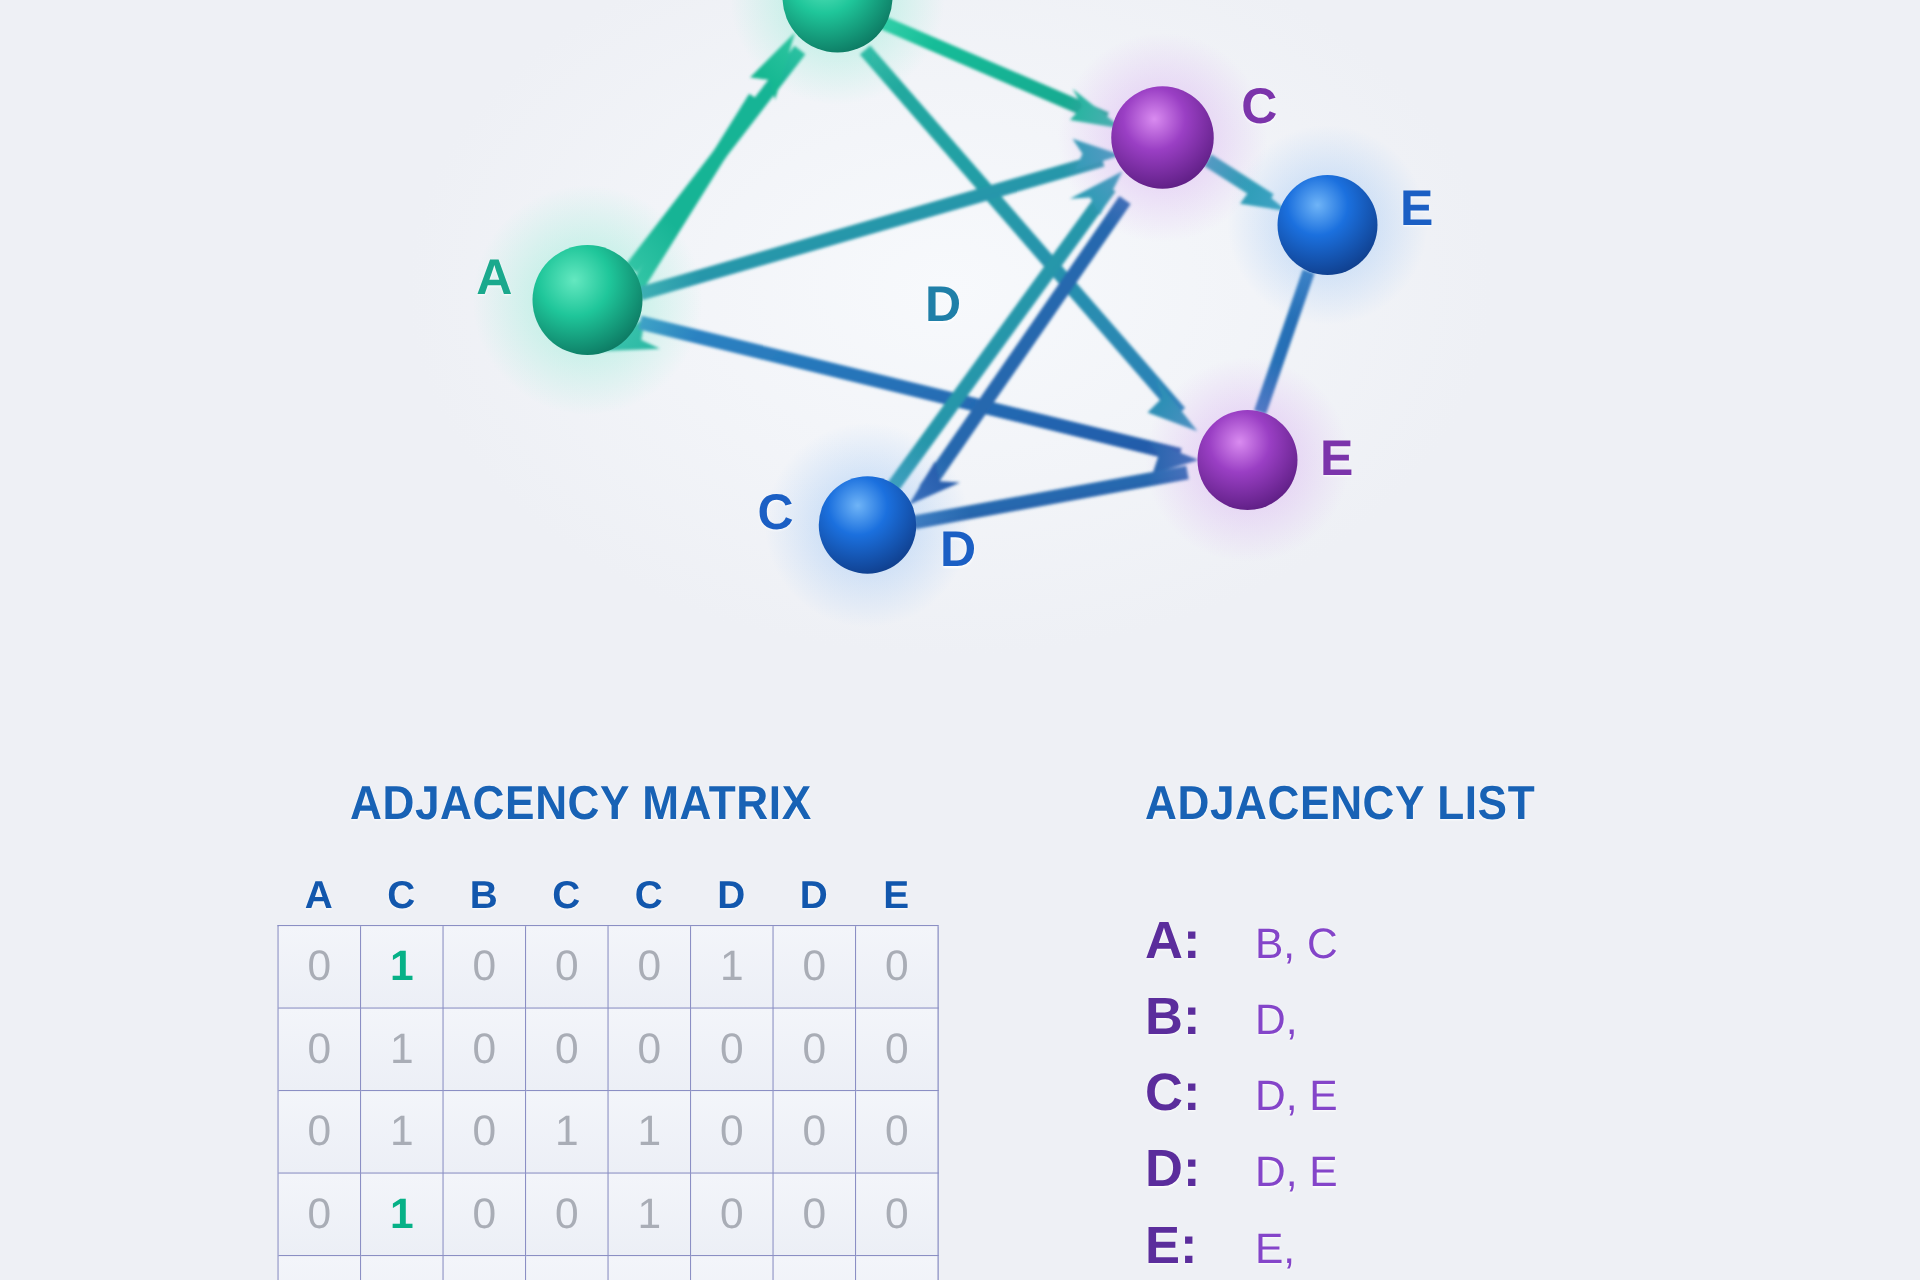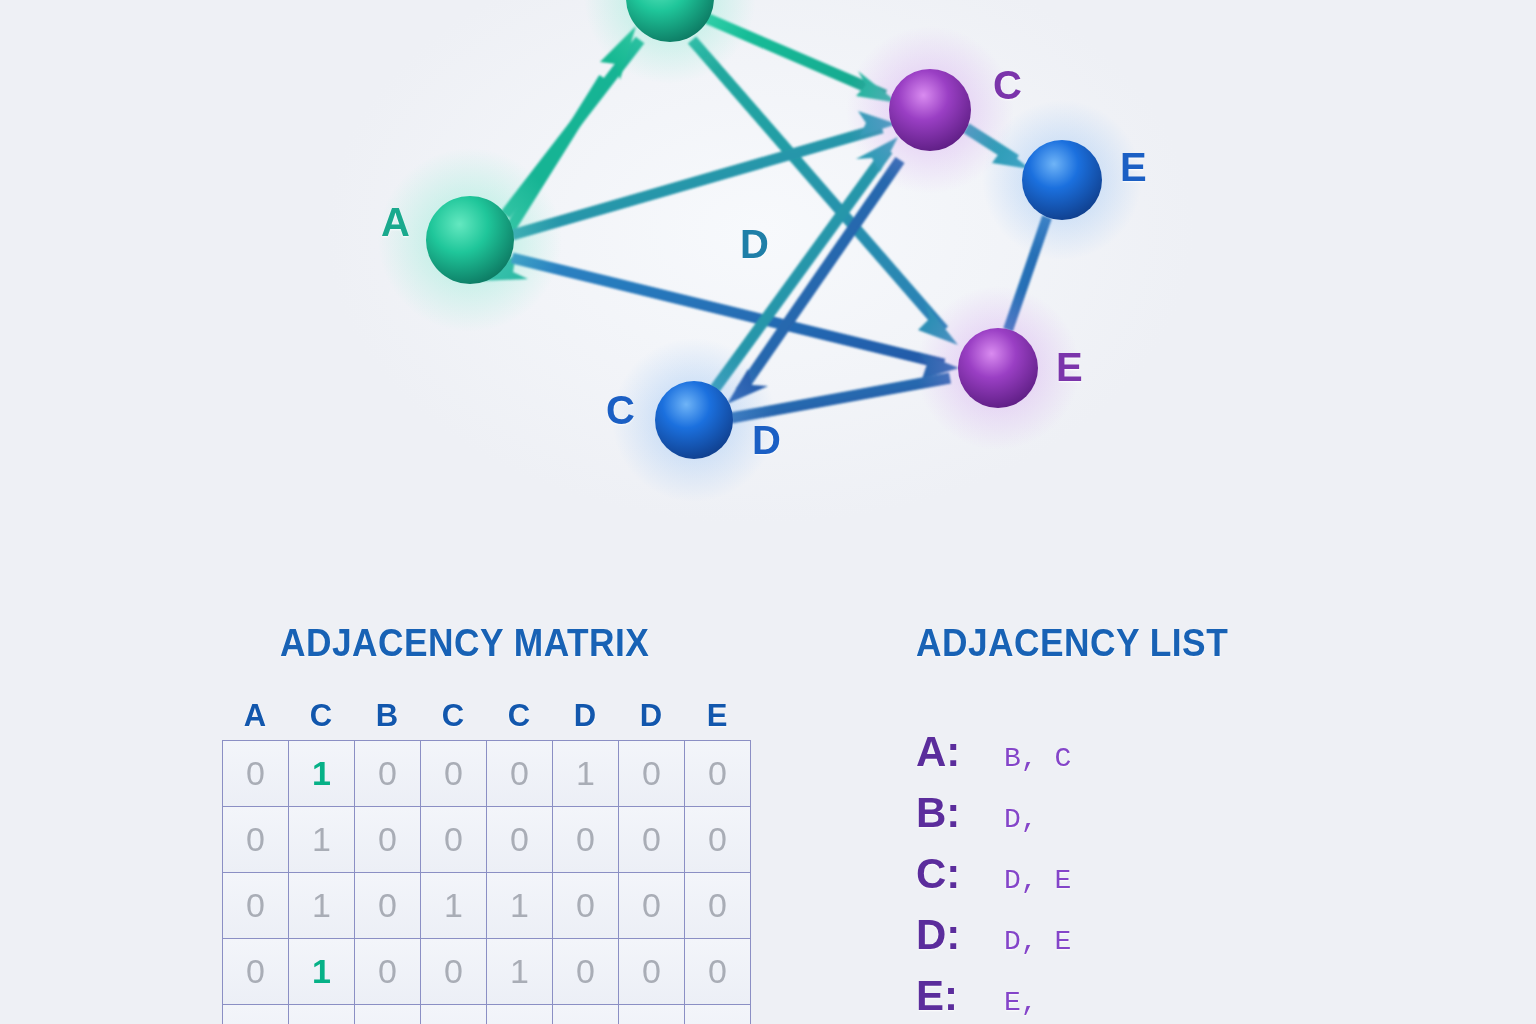--- a/index.html
+++ b/index.html
@@ -121,22 +121,22 @@
   }
   .list-key {
     width: 88px;
     font-family: "Liberation Sans", sans-serif;
     font-weight: bold;
     font-size: 42px;
     color: #5b2d9c;
     text-shadow: 0 1px 2px rgba(255,255,255,0.85);
   }
   .list-val {
-    font-family: Liberation Mono, monospace;
-    font-size: 28px;
+    font-family: Liberation Sans, sans-serif;
+    font-size: 34px;
     color: #8445c9;
     text-shadow: 0 1px 2px rgba(255,255,255,0.85);
   }
 </style>
 </head>
 <body>
 
 <div id="stage">
 
   <div id="graph-area">

